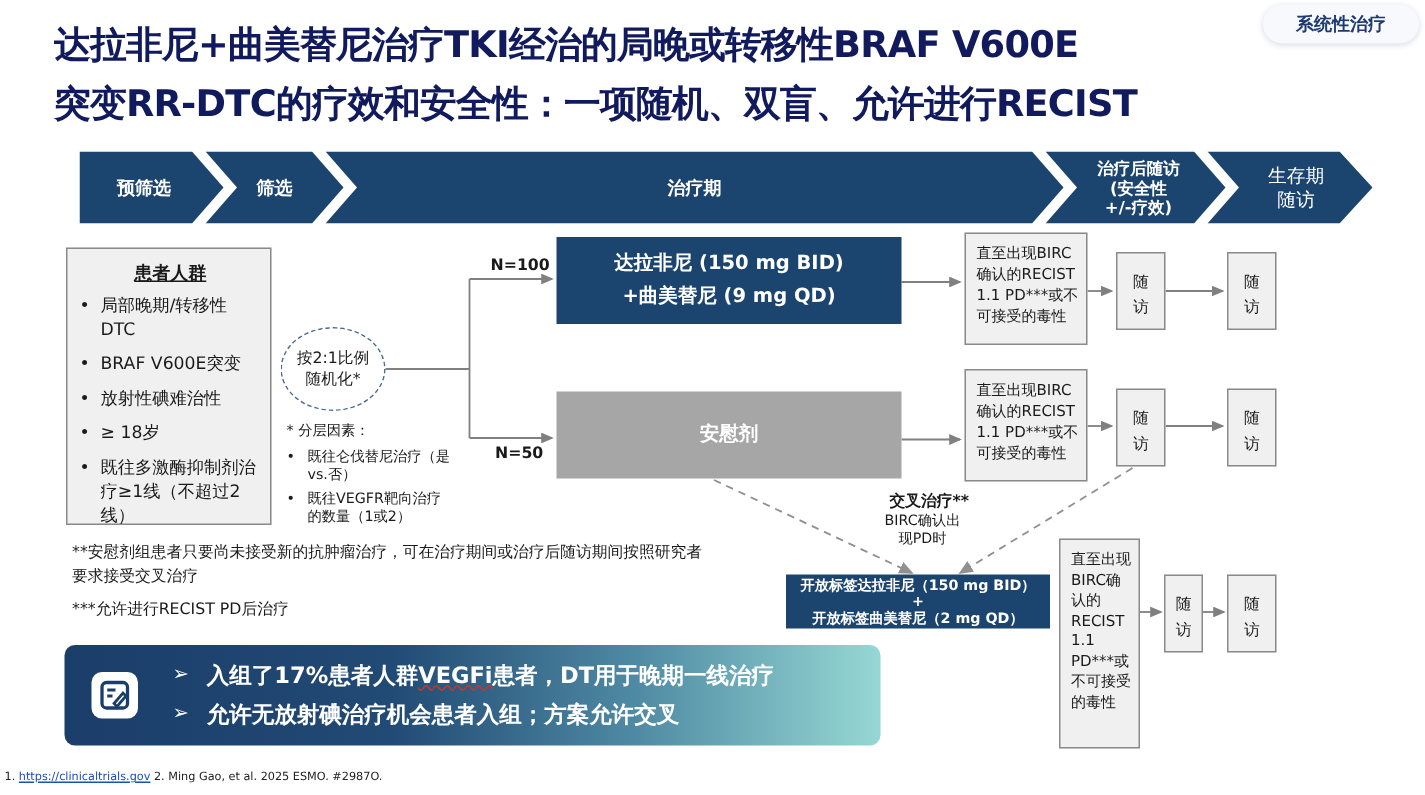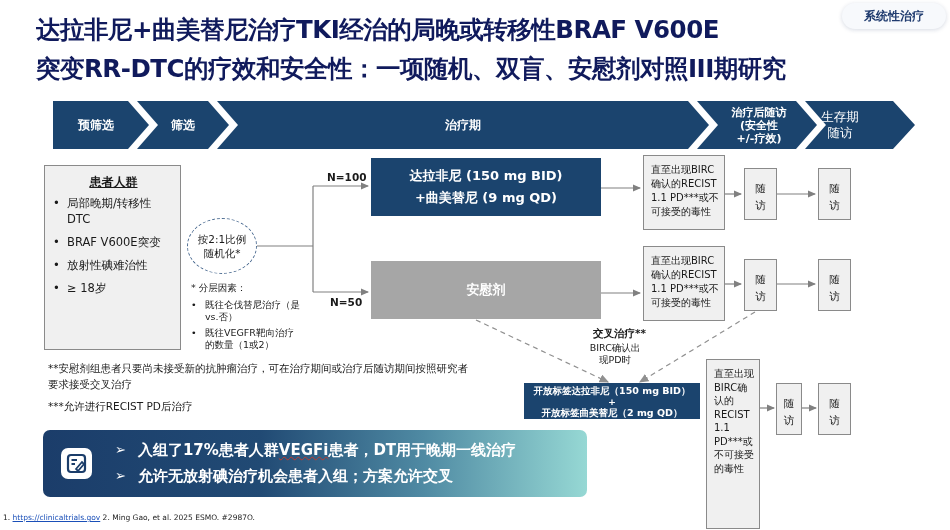--- a/index.html
+++ b/index.html
@@ -55,39 +55,39 @@
   .footer { position: absolute; left: 3px; top: 513px; font-size: 7.5px; color: #222; }
   .footer a { color: #1a4fb8; text-decoration: underline; }
 
   .flow { position: absolute; left: 0; top: 0; pointer-events: none; }
 </style>
 </head>
 <body>
 
 <div class="title">
   <div>达拉非尼+曲美替尼治疗TKI经治的局晚或转移性BRAF V600E</div>
-  <div>突变RR-DTC的疗效和安全性：一项随机、双盲、安慰剂对照III期研究</div>
+  <div>突变RR-DTC的疗效和安全性：一项随机、双盲、允许进行RECIST</div>
 </div>
 <div class="tag">系统性治疗</div>
 
 <div class="phase-bar">
   <svg width="862" height="48" viewBox="0 0 862 48">
     <polygon points="0,0 75,0 96,24 75,48 0,48" fill="#1b446e"></polygon>
     <polygon points="84,0 155,0 176,24 155,48 84,48 105,24" fill="#1b446e"></polygon>
     <polygon points="164,0 635,0 656,24 635,48 164,48 185,24" fill="#1b446e"></polygon>
     <polygon points="644,0 743,0 764,24 743,48 644,48 665,24" fill="#1b446e"></polygon>
     <polygon points="752,0 840,0 862,24 840,48 752,48 773,24" fill="#1b446e"></polygon>
   </svg>
   <div class="phase-label" style="left:8px;width:70px;">预筛选</div>
   <div class="phase-label" style="left:100px;width:60px;">筛选</div>
   <div class="phase-label" style="left:666px;width:80px;white-space:pre-line;font-size:11px;line-height:13px;">治疗后随访
 (安全性
 +/-疗效)</div>
   <div class="phase-label" style="left:185px;width:450px;">治疗期</div>
-  <div class="phase-label" style="left:752px;width:70px;white-space:pre-line;font-weight:normal;font-size:12.5px;line-height:16px;">生存期
+  <div class="phase-label" style="left:776px;width:70px;white-space:pre-line;font-weight:normal;font-size:12.5px;line-height:16px;">生存期
 随访</div>
 </div>
 
 <svg class="flow" width="950" height="530">
   <defs>
     <marker id="ah" markerWidth="7" markerHeight="6" refX="6" refY="3" orient="auto">
       <polygon points="0,0 7,3 0,6" fill="#808080"></polygon>
     </marker>
     <marker id="ahd" markerWidth="8" markerHeight="7" refX="7" refY="3.5" orient="auto">
       <polygon points="0,0 8,3.5 0,7" fill="#909090"></polygon>
@@ -113,20 +113,21 @@
   </g>
 </svg>
 
 <div class="pop-box">
   <div class="pop-title">患者人群</div>
   <ul class="pop-list">
     <li>局部晚期/转移性DTC</li>
     <li>BRAF V600E突变</li>
     <li>放射性碘难治性</li>
     <li>≥ 18岁</li>
+    <li>既往多激酶抑制剂治疗≥1线（不超过2线）</li>
   </ul>
 </div>
 
 <div class="rand-oval">
   <div>按2:1比例</div>
   <div>随机化*</div>
 </div>
 <div class="strat">
   <div class="hd">* 分层因素：</div>
   <div class="it">既往仑伐替尼治疗（是 vs.否）</div>
@@ -174,21 +175,21 @@
 
 <div class="cross-title">交叉治疗**</div>
 <div class="cross-sub">BIRC确认出现PD时</div>
 
 <div class="open-box">
   <div>开放标签达拉非尼（150 mg BID）</div>
   <div>+</div>
   <div>开放标签曲美替尼（2 mg QD）</div>
 </div>
 
-<div class="gbox until" style="left:706px;top:359px;width:54px;height:170px;line-height:13.5px;">直至出现BIRC确认的RECIST 1.1 PD***或不可接受的毒性</div>
+<div class="gbox until" style="left:706px;top:359px;width:54px;height:140px;line-height:13.5px;">直至出现BIRC确认的RECIST 1.1 PD***或不可接受的毒性</div>
 <div class="gbox visit" style="left:776px;top:383px;width:26px;height:52px;">
     <div>随</div>
     <div>访</div>
   </div>
 <div class="gbox visit" style="left:818px;top:383px;width:33px;height:52px;">
     <div>随</div>
     <div>访</div>
   </div>
 
 <div class="notes">

